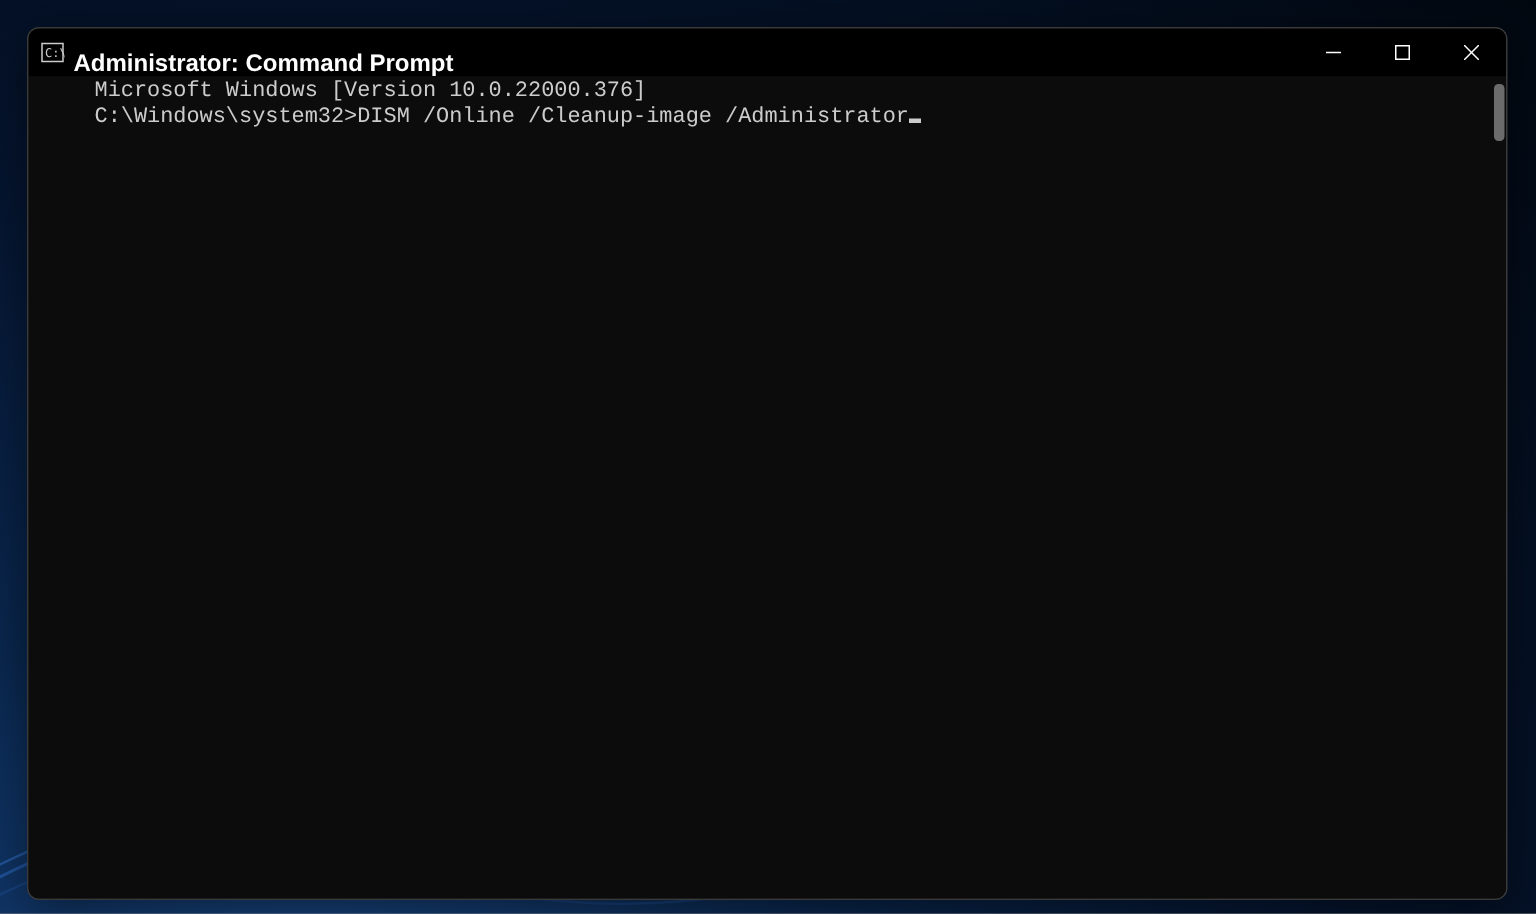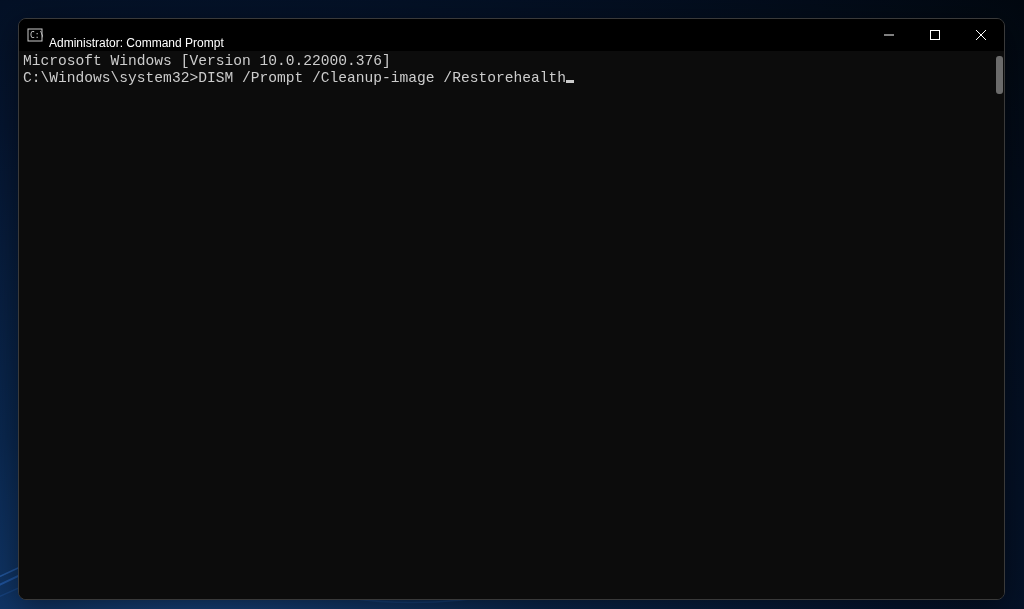--- a/index.html
+++ b/index.html
@@ -47,22 +47,22 @@
       align-items: center;
       justify-content: center;
     }
     .titlebar-icon svg {
       width: 16px;
       height: 16px;
     }
     .titlebar-title {
       flex: 1;
       color: #ffffff;
-      font-size: 12px;
-      font-weight: 400;
+      font-size: 16px;
+      font-weight: 700;
       margin-top: 16px;
     }
     .titlebar-controls {
       display: flex;
       height: 100%;
     }
     .titlebar-btn {
       width: 46px;
       height: 32px;
       display: flex;
@@ -82,20 +82,21 @@
       color: #cccccc;
       font-family: Consolas, "Courier New", monospace;
       font-size: 14.6px;
       line-height: 1.18;
       white-space: pre;
       overflow: hidden;
       position: relative;
     }
     .line {
       display: block;
+      margin-left: 40px;
     }
     .cursor {
       display: inline-block;
       width: 8px;
       height: 3px;
       background: #cccccc;
       vertical-align: baseline;
       margin-bottom: -1px;
       margin-left: 0px;
     }
@@ -148,16 +149,16 @@
       </div>
       <div class="titlebar-btn close">
         <svg viewBox="0 0 10 10">
           <line x1="0" y1="0" x2="10" y2="10" stroke="#ffffff" stroke-width="1"></line>
           <line x1="10" y1="0" x2="0" y2="10" stroke="#ffffff" stroke-width="1"></line>
         </svg>
       </div>
     </div>
   </div>
 
-  <div class="console-body"><span class="line">Microsoft Windows [Version 10.0.22000.376]</span><span class="line"></span><span class="line"><span>C:\Windows\system32&gt;</span><span>DISM /Prompt /Cleanup-image /Restorehealth</span><span class="cursor"></span></span></div>
+  <div class="console-body"><span class="line">Microsoft Windows [Version 10.0.22000.376]</span><span class="line"></span><span class="line"><span>C:\Windows\system32&gt;</span><span>DISM /Online /Cleanup-image /Administrator</span><span class="cursor"></span></span></div>
 
   <div class="scrollbar-thumb"></div>
 </div>
 
 </body></html>

